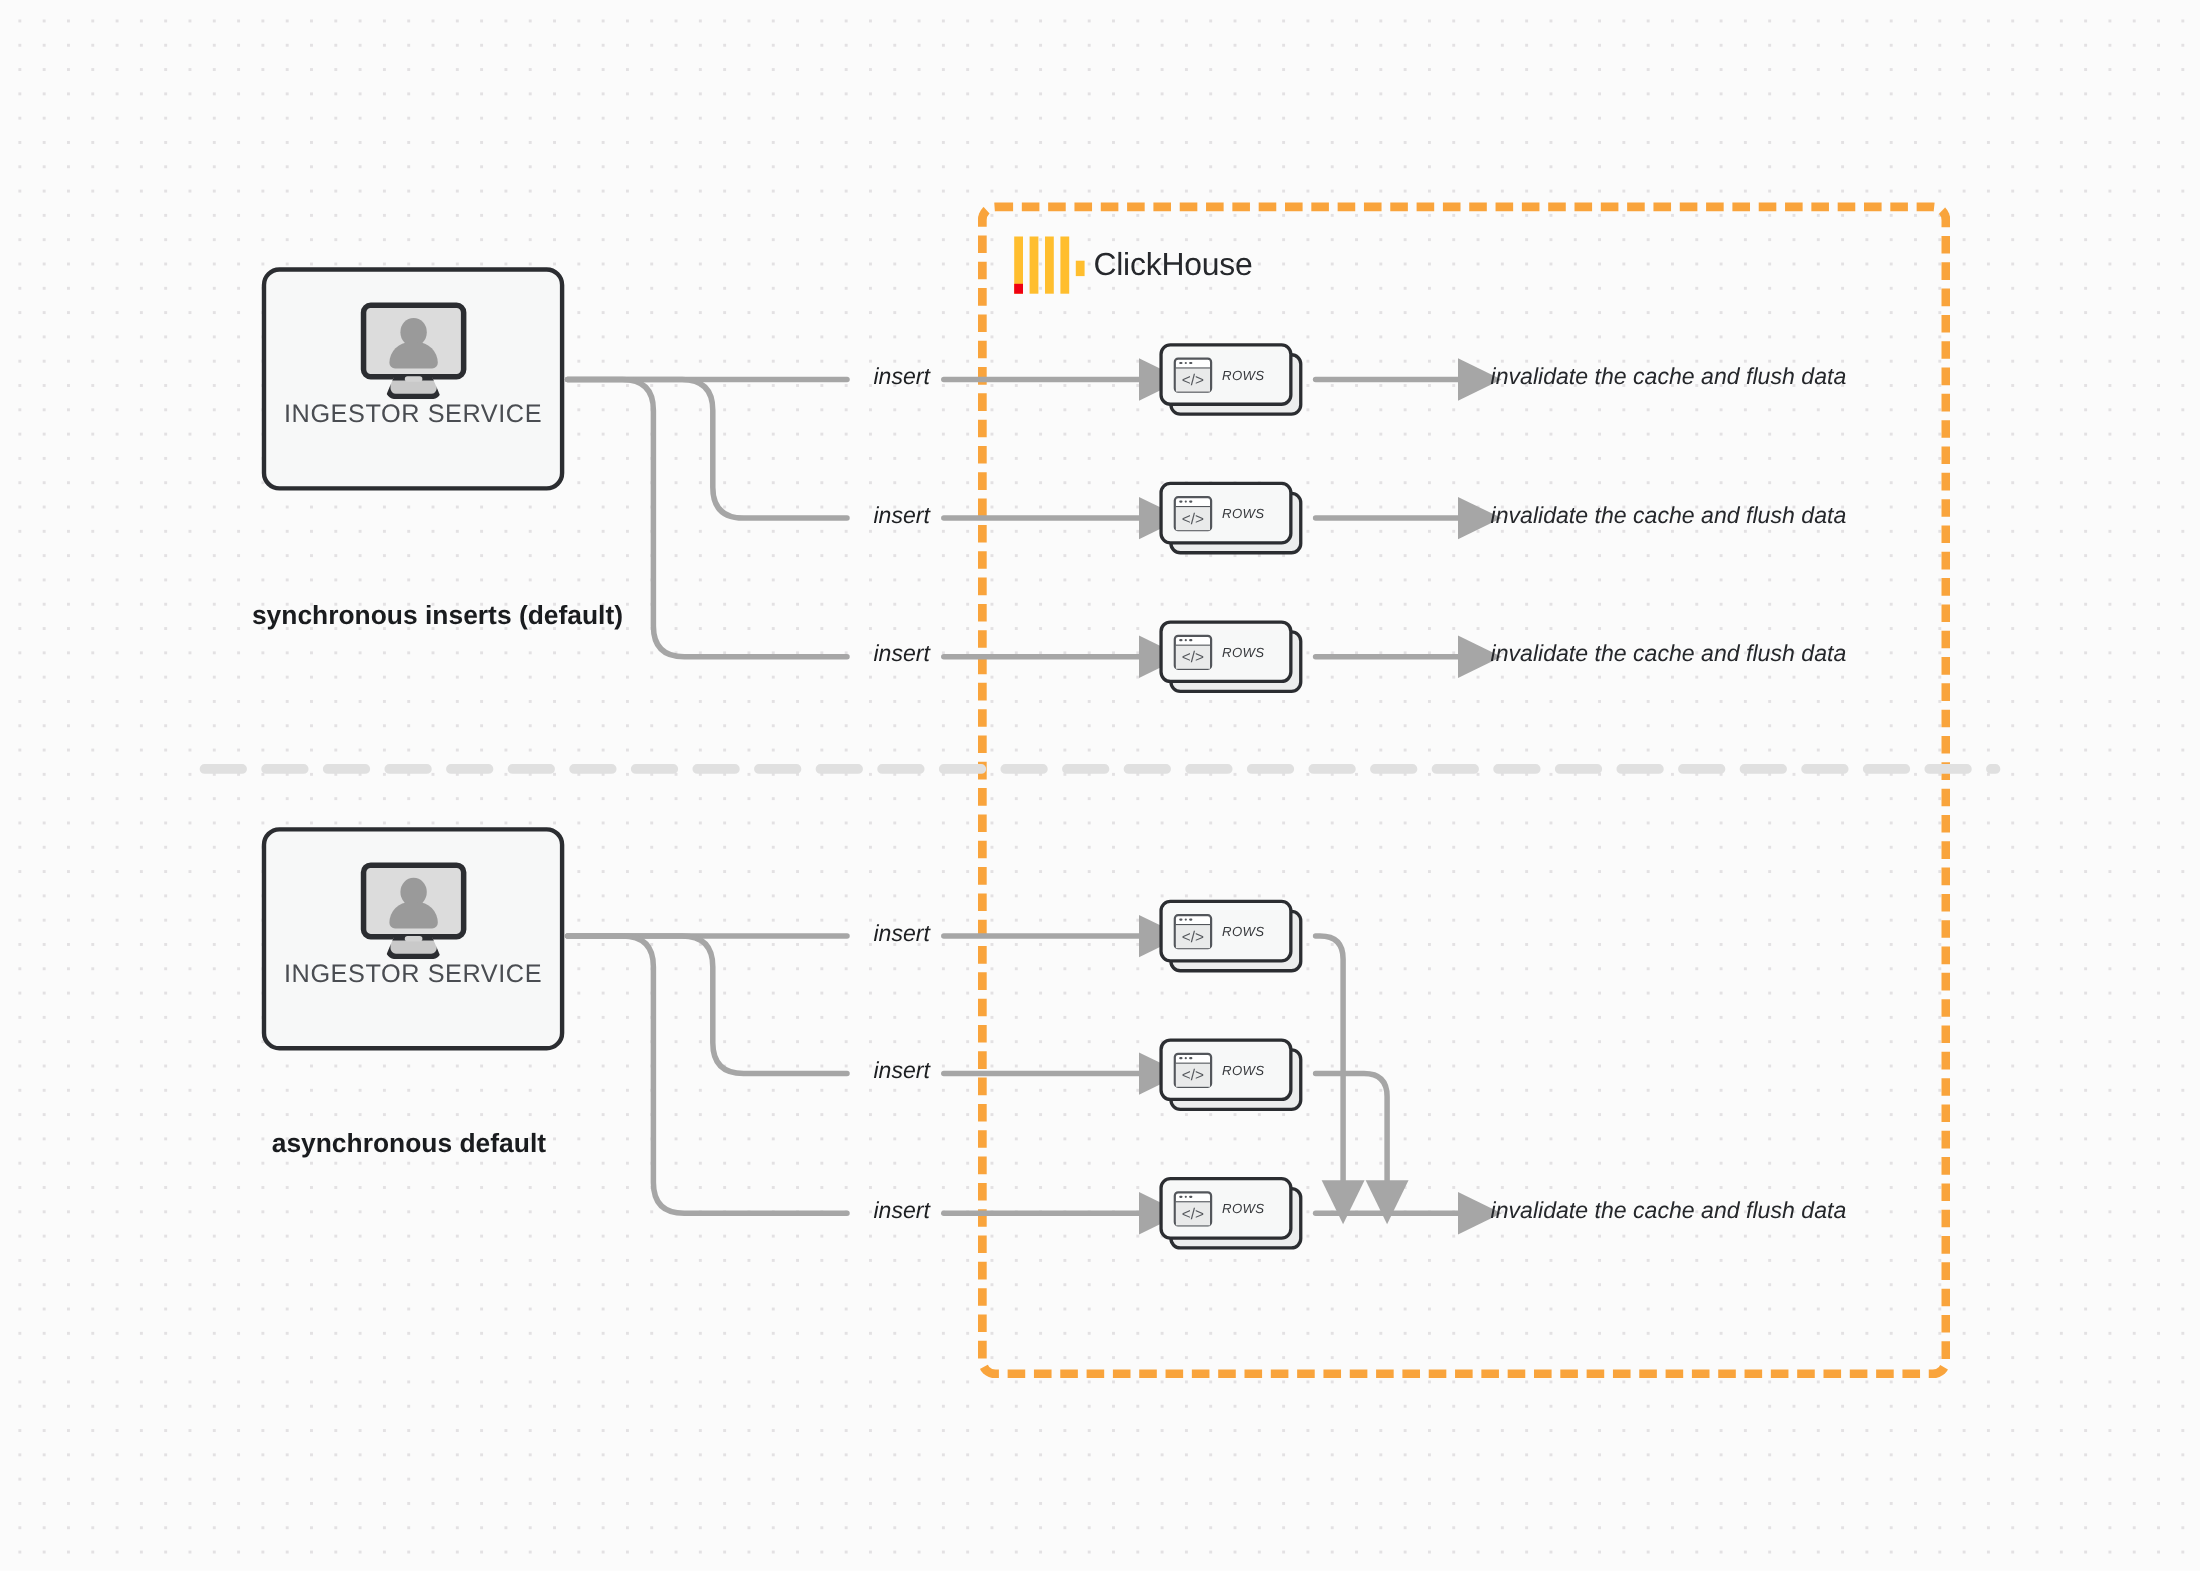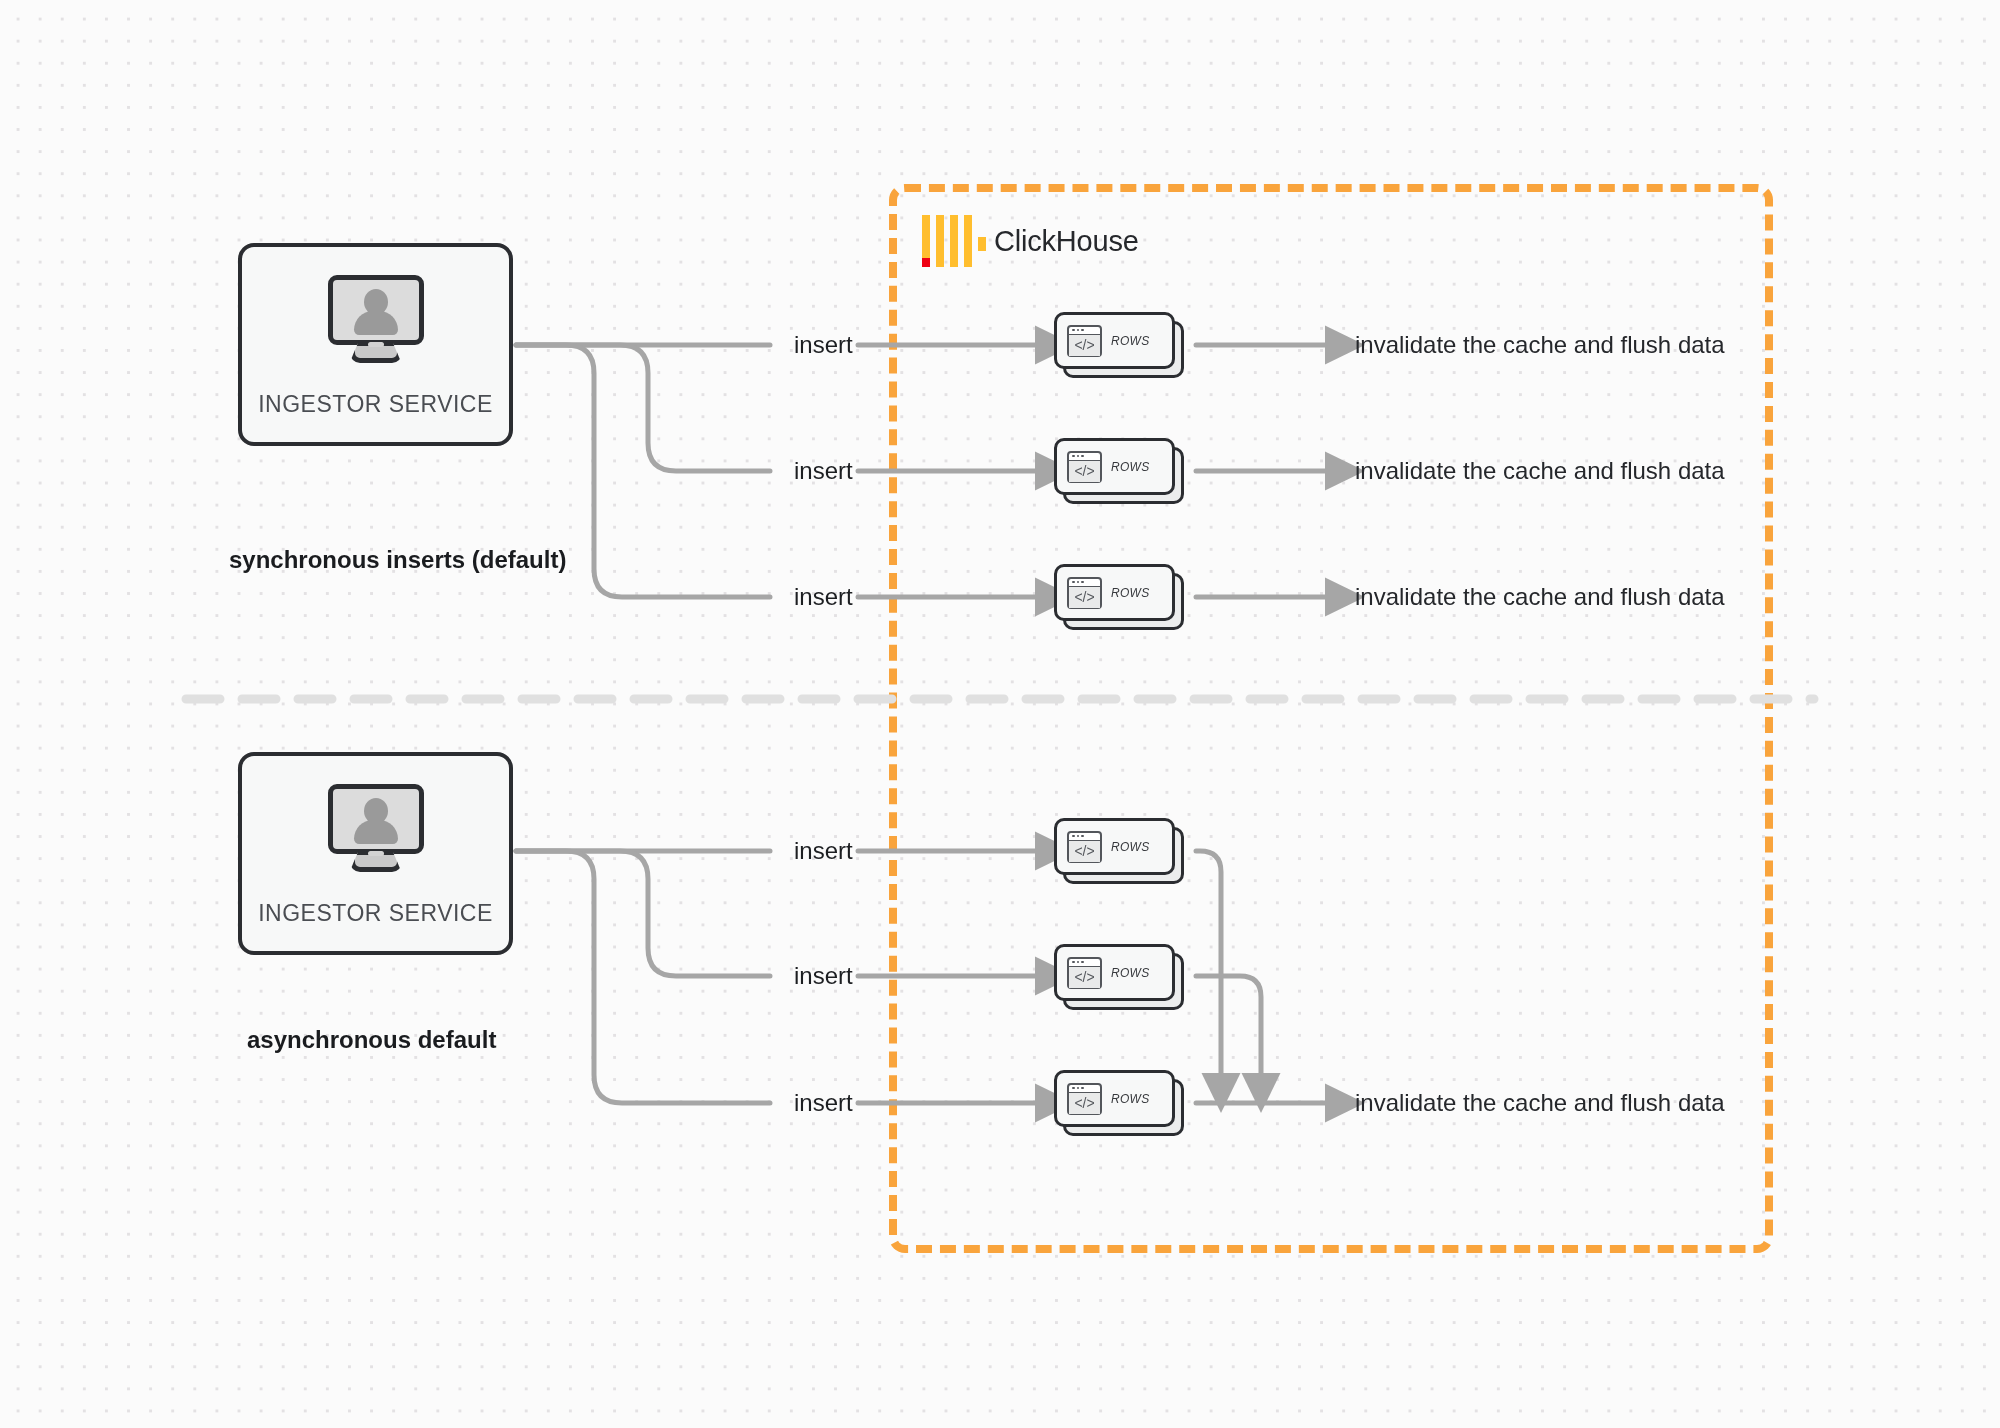--- a/index.html
+++ b/index.html
@@ -150,21 +150,21 @@
     top: 66px;
     width: 52px;
     height: 22px;
     background: #c9c9c9;
     border: 5px solid #2b2d31;
     border-radius: 0 0 10px 10px;
     box-sizing: border-box;
     clip-path: polygon(18% 0%, 82% 0%, 100% 100%, 0% 100%);
   }
   .ingestor-label {
-    margin-top: 28px;
+    margin-top: 0;
     font-size: 23px;
     color: #4a4d52;
     letter-spacing: 0.5px;
     white-space: nowrap;
   }
 
   
   .section-caption {
     position: absolute;
     font-size: 24px;
@@ -252,23 +252,24 @@
   .rows-label {
     font-size: 12px;
     font-style: italic;
     color: #37393d;
     letter-spacing: 0.3px;
   }
 
   
   .edge-label {
     position: absolute;
-    font-size: 24px;
+    font-size: 21px;
     color: #25272b;
     white-space: nowrap;
+    font-style: italic;
   }
   .edge-label.insert { color: #1d1f22; }
 </style>
 </head>
 <body>
 
 <div id="canvas">
 
   <div class="ch-container"></div>
 

